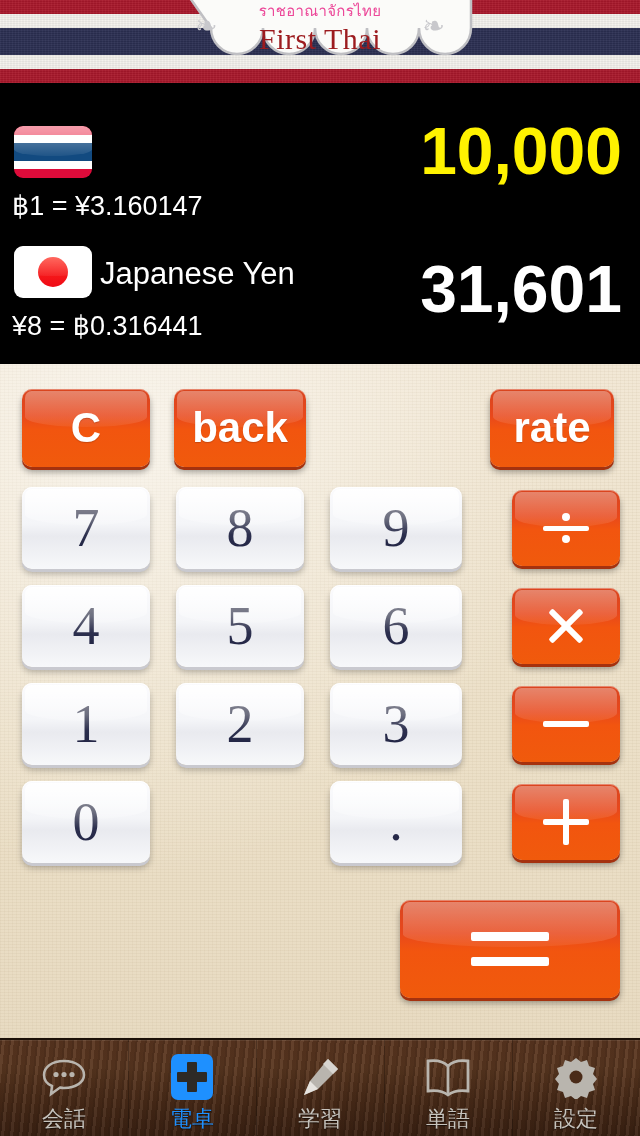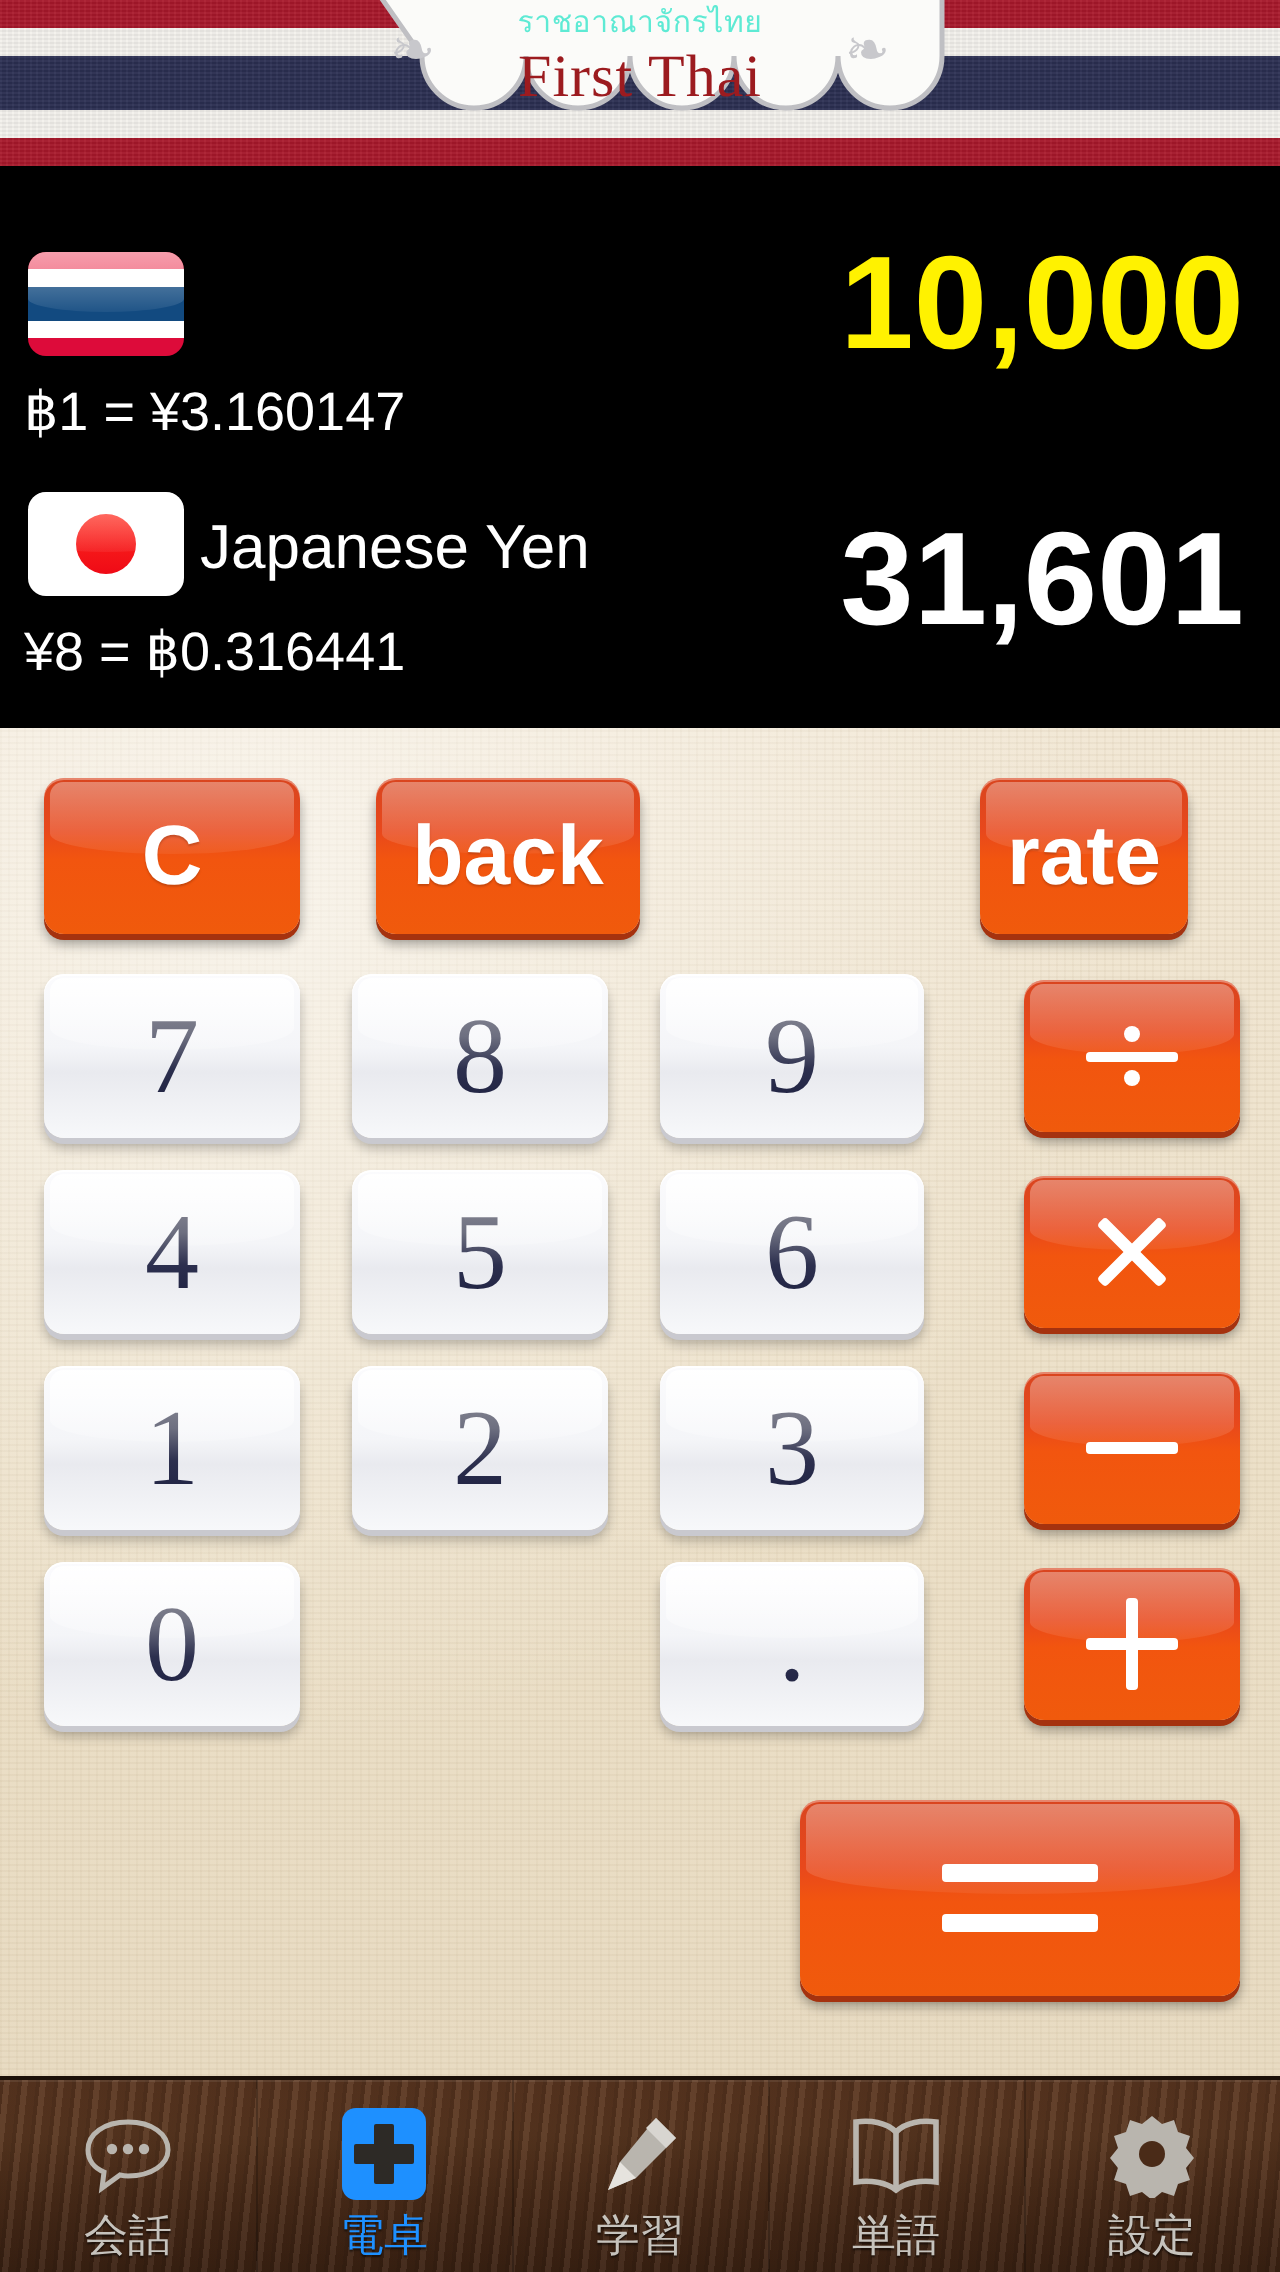--- a/index.html
+++ b/index.html
@@ -66,21 +66,21 @@
   .badge-text {
     position: absolute;
     left: 0; right: 0;
     top: 46px;
     text-align: center;
     pointer-events: none;
   }
   .badge-thai {
     font-family: "DejaVu Sans", sans-serif;
     font-size: 15px;
-    color: #5eead4;
+    color: #ec4899;
     line-height: 1;
     letter-spacing: .3px;
   }
   .badge-name {
     font-family: "Liberation Serif", "DejaVu Serif", serif;
     font-size: 30px;
     color: #9c1b1f;
     line-height: 1.15;
     margin-top: 3px;
     letter-spacing: .5px;
@@ -431,24 +431,24 @@
       <div class="cur-rate">¥8 = ฿0.316441</div>
     </div>
     <div class="amount bottom">31,601</div>
   </div>
 
   <div class="keypad">
 
     <div class="btn orange" style="left:22px;  top:25px; width:128px; height:78px;">
       <span class="lbl" style="font-size:42px;">C</span>
     </div>
-    <div class="btn orange" style="left:188px; top:25px; width:132px; height:78px;">
+    <div class="btn orange" style="left:174px; top:25px; width:132px; height:78px;">
       <span class="lbl" style="font-size:42px;">back</span>
     </div>
-    <div class="btn orange" style="left:490px; top:25px; width:104px; height:78px;">
+    <div class="btn orange" style="left:490px; top:25px; width:124px; height:78px;">
       <span class="lbl" style="font-size:42px;">rate</span>
     </div>
 
     <div class="btn white" style="left:22px;  top:123px; width:128px; height:82px;">
       <span class="lbl">7</span>
       </div>
     <div class="btn white" style="left:176px; top:123px; width:128px; height:82px;">
       <span class="lbl">8</span>
       </div>
     <div class="btn white" style="left:330px; top:123px; width:132px; height:82px;">

